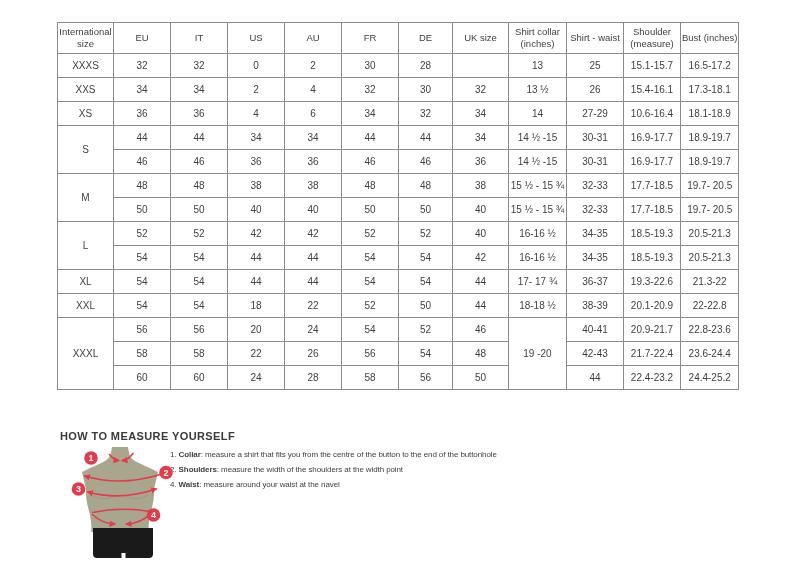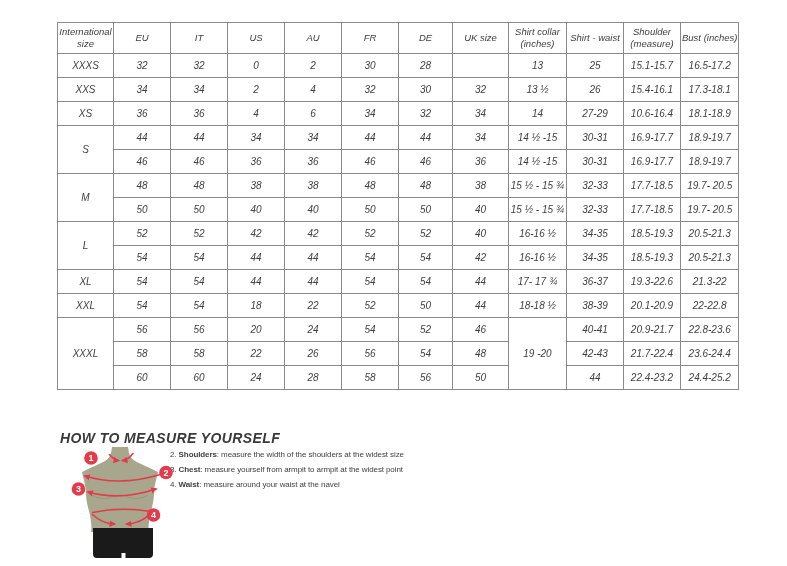--- a/index.html
+++ b/index.html
@@ -11,33 +11,33 @@
     --text:#3f3f3f;
   }
   *{box-sizing:border-box;}
   html,body{margin:0;padding:0;}
   body{
     width:787px;height:566px;position:relative;overflow:hidden;
     background:#ffffff;font-family:"Liberation Sans",sans-serif;color:var(--text);
   }
   .size-table{
     position:absolute;left:57px;top:22px;
-    border-collapse:collapse;table-layout:fixed;font-style:italic;
+    border-collapse:collapse;table-layout:fixed;
   }
   .size-table th,.size-table td{
     border:1px solid var(--border);
     text-align:center;vertical-align:middle;
     font-weight:400;padding:0 1px;color:var(--text);
   }
   .size-table th{font-size:9.5px;line-height:1.25;height:31px;}
   .size-table th:last-child{white-space:nowrap;}
   .size-table td{font-size:10px;height:24px;white-space:nowrap;}
   .howto-heading{
     position:absolute;left:60px;top:430px;
-    font-size:14px;font-weight:700;letter-spacing:.4px;color:#3a3a3a;font-style:italic;
+    font-size:11px;font-weight:700;letter-spacing:.4px;color:#3a3a3a;
   }
   .howto-list{
     position:absolute;left:170px;top:447px;margin:0;padding:0;list-style:none;
     font-size:8px;letter-spacing:-0.1px;color:var(--text);
   }
   .howto-list li{height:15px;line-height:15px;white-space:nowrap;}
   .howto-list .lbl{font-weight:700;}
   .mannequin{position:absolute;left:58px;top:445px;width:125px;height:121px;}
 </style>
 </head>
@@ -263,22 +263,22 @@
         <td>44</td>
         <td>22.4-23.2</td>
         <td>24.4-25.2</td>
       </tr>
     </tbody>
 </table>
 
 <div class="howto-heading">HOW TO MEASURE YOURSELF</div>
 
 <ol class="howto-list">
-  <li><span>2. </span><span class="lbl">Shoulders</span><span>: measure the width of the shoulders at the widest size</span></li>
-  <li><span>3. </span><span class="lbl">Chest</span><span>: measure yourself from armpit to armpit at the widest point</span></li>
+  <li><span>1. </span><span class="lbl">Collar</span><span>: measure a shirt that fits you from the centre of the button to the end of the buttonhole</span></li>
+  <li><span>2. </span><span class="lbl">Shoulders</span><span>: measure the width of the shoulders at the width point</span></li>
   <li><span>4. </span><span class="lbl">Waist</span><span>: measure around your waist at the navel</span></li>
 </ol>
 
 <svg class="mannequin" viewBox="0 0 125 121">
   <defs>
     <marker id="ah" markerWidth="8" markerHeight="8" refX="5" refY="3.5" orient="auto" markerUnits="userSpaceOnUse">
       <path d="M0,0.3 L6.5,3.5 L0,6.7 Z" fill="#e23b4c"></path>
     </marker>
     <marker id="ahs" markerWidth="8" markerHeight="8" refX="5" refY="3.5" orient="auto-start-reverse" markerUnits="userSpaceOnUse">
       <path d="M0,0.3 L6.5,3.5 L0,6.7 Z" fill="#e23b4c"></path>

